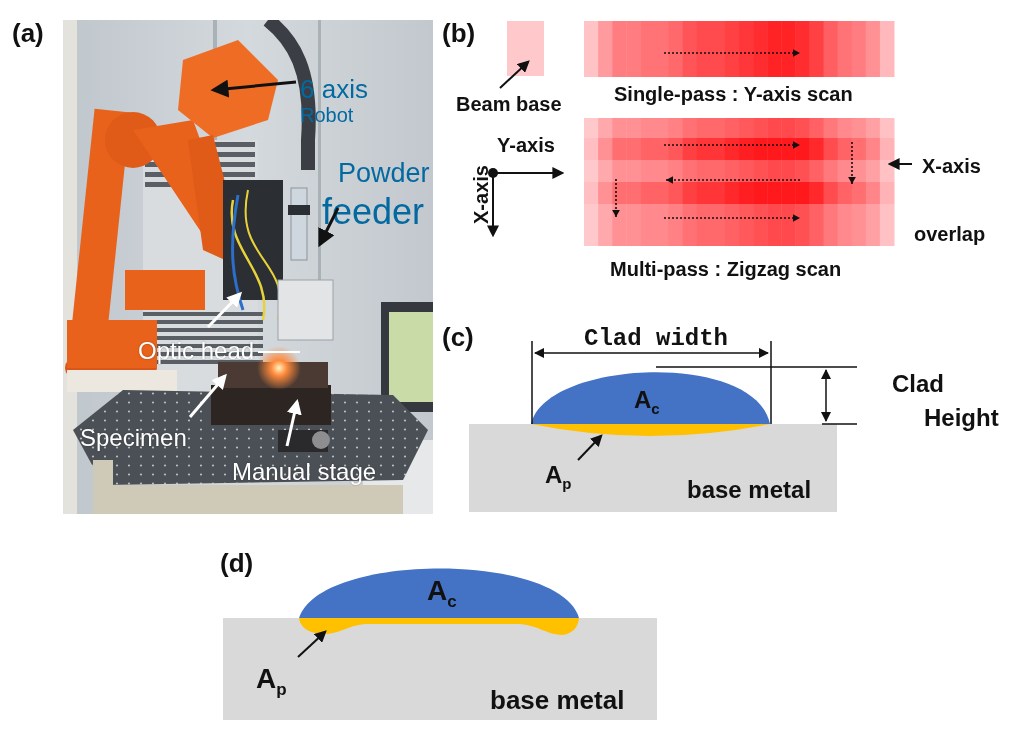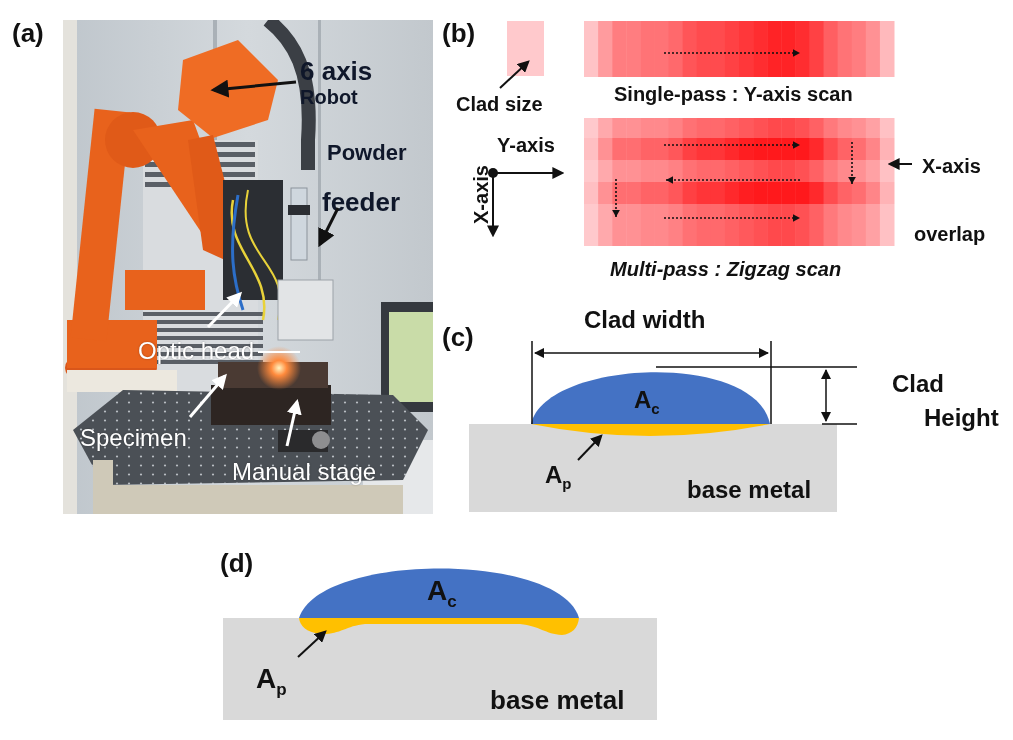--- a/index.html
+++ b/index.html
@@ -2,21 +2,21 @@
 <html><head>
 <meta charset="utf-8">
 <style>
   html, body { margin:0; padding:0; background:#ffffff; }
   body { width:1013px; height:740px; position:relative; overflow:hidden;
          font-family:"Liberation Sans", "DejaVu Sans", sans-serif; color:#111; }
   .abs { position:absolute; }
   .panel-label { font-weight:bold; font-size:26px; color:#111; }
   .photo { left:63px; top:20px; width:370px; height:494px; overflow:hidden; background:#c9ced3; }
   .photo-label { color:#fff; font-weight:normal; font-size:24px; text-shadow:0 0 2px rgba(0,0,0,.35); white-space:nowrap; }
-  .photo-label-dark { color:#0f172a; font-weight:bold; font-size:24px; white-space:nowrap; }
+  .photo-label-dark { color:#0369a1; font-weight:normal; font-size:24px; white-space:nowrap;margin-top:18px; }
   .diag-text { font-weight:bold; font-size:20px; white-space:nowrap; color:#111; }
   .diag-text-lg { font-weight:bold; font-size:24px; white-space:nowrap; color:#111; }
   svg { position:absolute; overflow:visible; }
 </style>
 </head>
 <body>
 
 <div class="abs panel-label" style="left:12px; top:18px;">(a)</div>
 
 <div class="abs photo">
@@ -95,22 +95,22 @@
     <rect x="148" y="365" width="120" height="40" fill="#2d2522"></rect>
     <rect x="155" y="342" width="110" height="26" fill="#4a3a33"></rect>
     <rect x="215" y="410" width="50" height="22" fill="#2a2a2c"></rect>
     <circle cx="258" cy="420" r="9" fill="#8e8e90"></circle>
     <circle cx="216" cy="348" r="22" fill="url(#glow)"></circle>
   </svg>
 </div>
 
 <div class="abs photo-label-dark" style="left:300px; top:56px; font-size:26px;">6 axis</div>
 <div class="abs photo-label-dark" style="left:300px; top:86px; font-size:20px;">Robot</div>
-<div class="abs photo-label-dark" style="left:327px; top:140px; font-size:22px;">Powder</div>
-<div class="abs photo-label-dark" style="left:322px; top:187px; font-size:26px;">feeder</div>
+<div class="abs photo-label-dark" style="left:338px; top:140px; font-size:27px;">Powder</div>
+<div class="abs photo-label-dark" style="left:322px; top:173px; font-size:36px;">feeder</div>
 <div class="abs photo-label" style="left:138px; top:337px;">Optic head</div>
 <div class="abs photo-label" style="left:80px; top:424px;">Specimen</div>
 <div class="abs photo-label" style="left:222px; top:458px;margin-left:10px;">Manual stage</div>
 
 <svg width="1013" height="740" style="left:0;top:0;pointer-events:none;">
   <defs>
     <marker id="arrBlack" viewBox="0 0 10 10" refX="8" refY="5" markerWidth="6" markerHeight="6" orient="auto">
       <path d="M0 0 L10 5 L0 10 Z" fill="#111"></path>
     </marker>
     <marker id="arrWhite" viewBox="0 0 10 10" refX="8" refY="5" markerWidth="5" markerHeight="5" orient="auto">
@@ -121,21 +121,21 @@
   <line x1="338" y1="208" x2="320" y2="244" stroke="#111" stroke-width="3" marker-end="url(#arrBlack)"></line>
   <line x1="208" y1="327" x2="240" y2="294" stroke="#fff" stroke-width="3" marker-end="url(#arrWhite)"></line>
   <line x1="258" y1="352" x2="300" y2="352" stroke="#fff" stroke-width="2"></line>
   <line x1="190" y1="417" x2="225" y2="376" stroke="#fff" stroke-width="3" marker-end="url(#arrWhite)"></line>
   <line x1="287" y1="446" x2="297" y2="402" stroke="#fff" stroke-width="3" marker-end="url(#arrWhite)"></line>
 </svg>
 
 <div class="abs panel-label" style="left:442px; top:18px;">(b)</div>
 
 <div class="abs" style="left:507px; top:21px; width:37px; height:55px; background:#ffc9cc;"></div>
-<div class="abs diag-text" style="left:456px; top:93px;">Clad size</div>
+<div class="abs diag-text" style="left:456px; top:93px;">Beam base</div>
 
 <svg width="310" height="56" style="left:584px; top:21px;" id="singleSvg">
     <rect x="0" y="0" width="14.590909090909092" height="56" fill="rgb(255,195,198)"></rect>
     <rect x="14.090909090909092" y="0" width="14.590909090909092" height="56" fill="rgb(255,155,158)"></rect>
     <rect x="28.181818181818183" y="0" width="14.590909090909092" height="56" fill="rgb(255,125,128)"></rect>
     <rect x="42.27272727272727" y="0" width="14.590909090909092" height="56" fill="rgb(255,125,128)"></rect>
     <rect x="56.36363636363637" y="0" width="14.590909090909092" height="56" fill="rgb(255,115,118)"></rect>
     <rect x="70.45454545454545" y="0" width="14.590909090909092" height="56" fill="rgb(255,115,118)"></rect>
     <rect x="84.54545454545455" y="0" width="14.590909090909092" height="56" fill="rgb(255,105,108)"></rect>
     <rect x="98.63636363636364" y="0" width="14.590909090909092" height="56" fill="rgb(255,85,88)"></rect>
@@ -285,21 +285,21 @@
     </g>
     <g>
       <line x1="268" y1="24" x2="268" y2="66" stroke="#111" stroke-width="1.6" stroke-dasharray="2 2"></line>
       <polygon points="268,66 271.85,59 264.15,59" fill="#111"></polygon>
     </g>
     <g>
       <line x1="32" y1="61" x2="32" y2="99" stroke="#111" stroke-width="1.6" stroke-dasharray="2 2"></line>
       <polygon points="32,99 35.85,92 28.15,92" fill="#111"></polygon>
     </g>
   </svg>
-<div class="abs diag-text" style="left:610px; top:258px;font-style:italic;">Multi-pass : Zigzag scan</div>
+<div class="abs diag-text" style="left:610px; top:258px;">Multi-pass : Zigzag scan</div>
 
 <svg width="140" height="120" style="left:440px; top:120px;">
   <defs>
     <marker id="axArr" viewBox="0 0 10 10" refX="8" refY="5" markerWidth="6" markerHeight="6" orient="auto">
       <path d="M0 0 L10 5 L0 10 Z" fill="#111"></path>
     </marker>
   </defs>
   <circle cx="53" cy="53" r="5" fill="#111"></circle>
   <line x1="53" y1="53" x2="122" y2="53" stroke="#111" stroke-width="2" marker-end="url(#axArr)"></line>
   <line x1="53" y1="53" x2="53" y2="115" stroke="#111" stroke-width="2" marker-end="url(#axArr)"></line>
@@ -330,21 +330,21 @@
   <line x1="532" y1="341" x2="532" y2="424" stroke="#111" stroke-width="1.5"></line>
   <line x1="771" y1="341" x2="771" y2="424" stroke="#111" stroke-width="1.5"></line>
   <line x1="535" y1="353" x2="768" y2="353" stroke="#111" stroke-width="1.5" marker-start="url(#dimArr)" marker-end="url(#dimArr)"></line>
 
   <line x1="656" y1="367" x2="857" y2="367" stroke="#111" stroke-width="1.5"></line>
   <line x1="822" y1="424" x2="857" y2="424" stroke="#111" stroke-width="1.5"></line>
   <line x1="826" y1="370" x2="826" y2="421" stroke="#111" stroke-width="1.5" marker-start="url(#dimArr)" marker-end="url(#dimArr)"></line>
 
   <line x1="578" y1="460" x2="601" y2="436" stroke="#111" stroke-width="2" marker-end="url(#arrBlack)"></line>
 </svg>
-<div class="abs diag-text-lg" style="left:584px; top:306px;">Clad width</div>
+<div class="abs diag-text-lg" style="left:584px; top:325px;font-family:Liberation Mono, monospace;">Clad width</div>
 <div class="abs diag-text-lg" style="left:892px; top:370px;">Clad</div>
 <div class="abs diag-text-lg" style="left:924px; top:404px;">Height</div>
 <div class="abs diag-text-lg" style="left:634px; top:386px;"><span>A</span><sub style="font-size:15px;">c</sub></div>
 <div class="abs diag-text-lg" style="left:545px; top:461px;"><span>A</span><sub style="font-size:15px;">p</sub></div>
 <div class="abs diag-text-lg" style="left:687px; top:476px;">base metal</div>
 
 <div class="abs panel-label" style="left:220px; top:548px;">(d)</div>
 
 <svg width="1013" height="740" style="left:0;top:0;">
   <rect x="223" y="618" width="434" height="102" fill="#d9d9d9"></rect>

